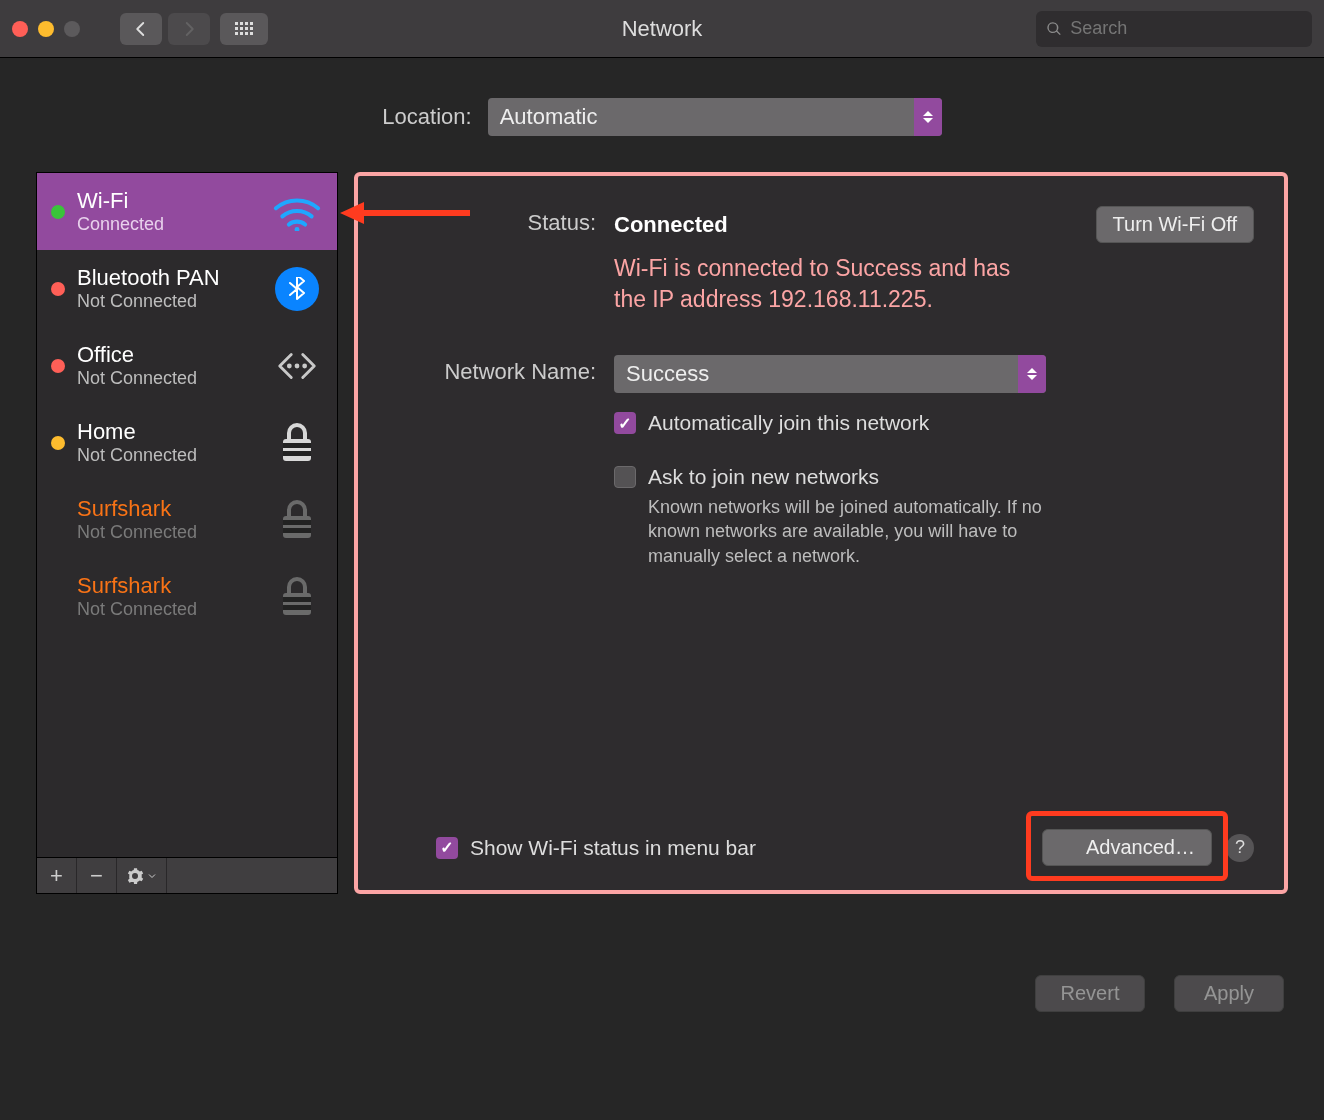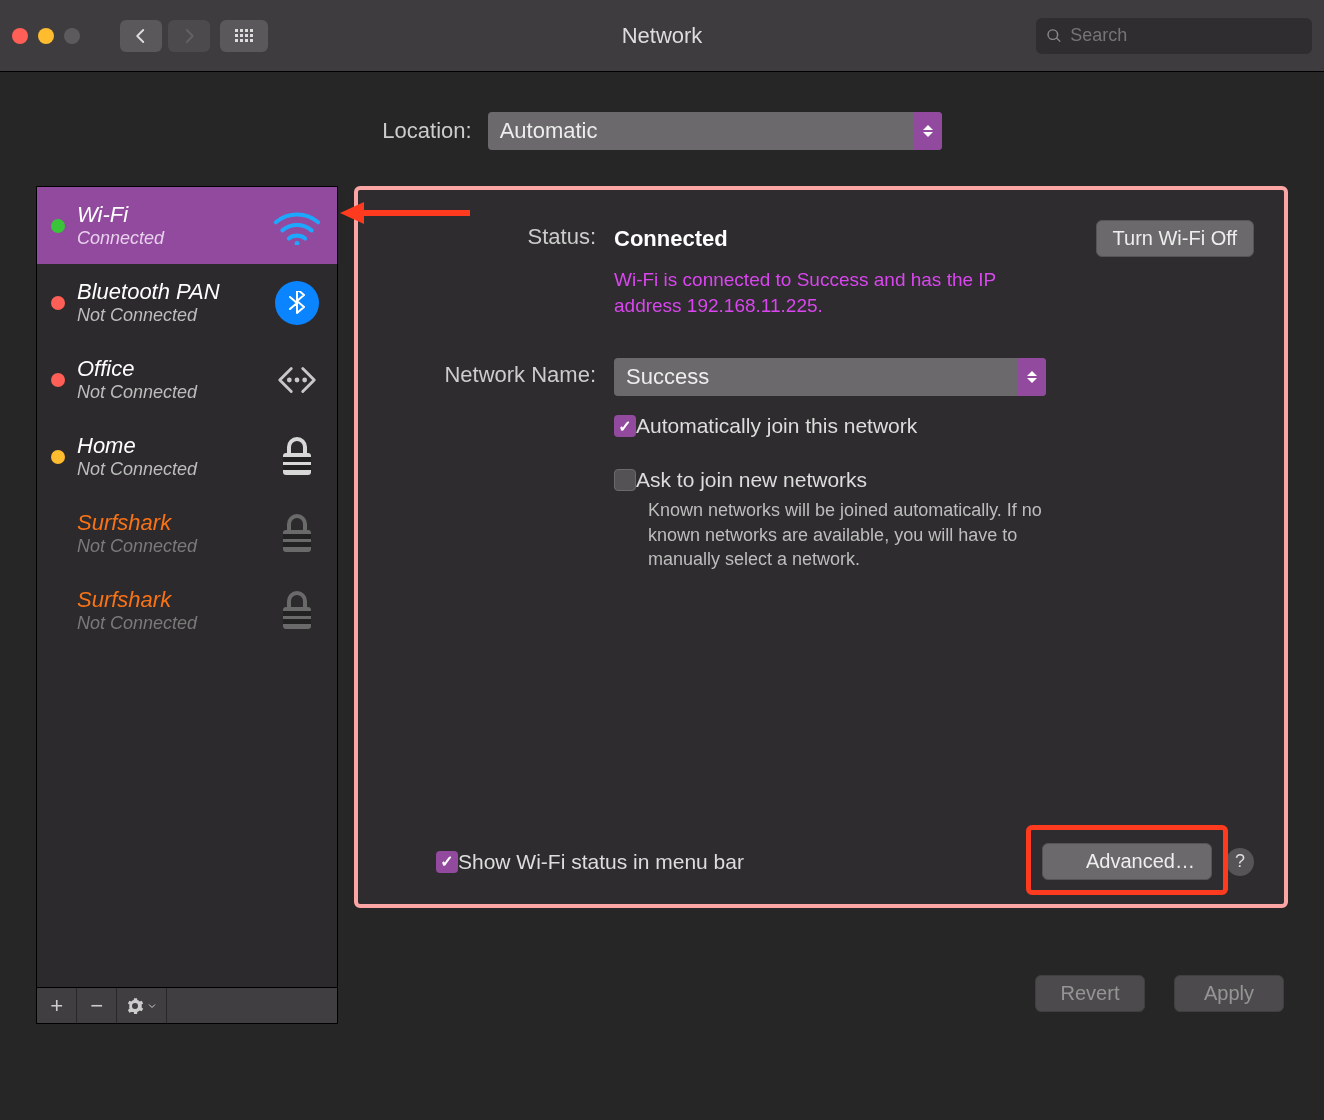--- a/index.html
+++ b/index.html
@@ -1,19 +1,19 @@
 <!DOCTYPE html>
 <html><head>
 <meta charset="utf-8">
 <style>
   * { box-sizing: border-box; margin: 0; padding: 0; font-family: -apple-system, "Helvetica Neue", Arial, sans-serif; }
   body { background:#262626; width:1324px; height:1120px; color:#ddd; font-size:20px; overflow:hidden; }
 
   
-  .titlebar { height:72px; background:#3e3c3e; display:flex; align-items:center; padding:0 12px; border-bottom:1px solid #000; position:relative; }
+  .titlebar { height:58px; background:#3e3c3e; display:flex; align-items:center; padding:0 12px; border-bottom:1px solid #000; position:relative; }
   .traffic { display:flex; gap:10px; align-items:center; }
   .dot { width:16px; height:16px; border-radius:50%; }
   .dot.red { background:#ff5f57; }
   .dot.yellow { background:#febc2e; }
   .dot.gray { background:#5c5a5c; }
   .navbtns { display:flex; gap:6px; margin-left:40px; }
   .navbtn { width:42px; height:32px; background:#5a585a; border-radius:6px; display:flex; align-items:center; justify-content:center; color:#aaa; font-size:20px; }
   .navbtn.disabled { opacity:.5; }
   .gridbtn { width:48px; height:32px; background:#5a585a; border-radius:6px; margin-left:10px; display:flex; align-items:center; justify-content:center; }
   .gridicon { display:grid; grid-template-columns:repeat(4,3px); grid-template-rows:repeat(3,3px); gap:2px; }
@@ -31,21 +31,21 @@
   .select.network { width:432px; }
   .select .cap { position:absolute; right:0; top:0; width:28px; height:100%; background:#924a9e; border-radius:0 4px 4px 0; display:flex; flex-direction:column; align-items:center; justify-content:center; gap:2px; }
   .cap .tri { width:0; height:0; border-left:5px solid transparent; border-right:5px solid transparent; }
   .cap .tri.up { border-bottom:5px solid #fff; }
   .cap .tri.down { border-top:5px solid #fff; }
 
   
   .main { display:flex; gap:16px; padding:0 36px; margin-top:36px; }
 
   
-  .sidebar { width:302px; background:#2c2a2c; border:1px solid #000; position:relative; height:838px;font-style:italic; }
+  .sidebar { width:302px; background:#2c2a2c; border:1px solid #000; position:relative; height:722px; }
   .sb-list { height:calc(100% - 36px); overflow:hidden; }
   .sb-item { display:flex; align-items:center; padding:10px 14px; gap:12px; height:77px; }
   .sb-item.selected { background:#924a9e; }
   .sb-status { width:14px; height:14px; border-radius:50%; flex-shrink:0; }
   .sb-status.green { background:#3ac43a; }
   .sb-status.red { background:#ff5f57; }
   .sb-status.yellow { background:#febc2e; }
   .sb-status.none { background:transparent; }
   .sb-text { flex:1; }
   .sb-name { font-size:22px; color:#fff; line-height:1.2; }
@@ -60,22 +60,22 @@
 
   
   .panel { flex:1; border:4px solid #fca5a5; border-radius:6px; padding:30px 30px 20px 30px; height:722px; position:relative; background:#2e2c2e; }
   .row { display:flex; align-items:flex-start; margin-bottom:22px; }
   .row-label { width:226px; text-align:right; padding-right:18px; font-size:22px; color:#ccc; padding-top:4px; }
   .row-content { flex:1; }
   .status-line { display:flex; align-items:center; gap:20px; }
   .status-val { font-size:22px; font-weight:600; color:#fff; }
   .btn { background:#6b696b; color:#eee; border-radius:6px; padding:6px 16px; font-size:20px; cursor:default; border:1px solid #555; }
   .btn.right { margin-left:auto; }
-  .status-desc { color:#d946ef; font-size:19px; margin-top:10px; max-width:430px; line-height:1.35; }
-  .check-row { display:flex; align-items:center; font-size:21px; color:#ddd; margin-top:18px; }
+  .status-desc { color:#fca5a5; font-size:23px; margin-top:10px; max-width:430px; line-height:1.35; }
+  .check-row { display:flex; align-items:center; gap:12px; font-size:21px; color:#ddd; margin-top:18px; }
   .check { width:22px; height:22px; border-radius:4px; display:flex; align-items:center; justify-content:center; }
   .check.on { background:#924a9e; }
   .check.off { background:#545254; border:1px solid #6b696b; }
   .check.on::after { content:"✓"; color:#fff; font-size:16px; font-weight:bold; }
   .hint { color:#bdbdbd; font-size:18px; margin-left:34px; margin-top:6px; max-width:420px; line-height:1.35; }
 
   .panel-footer { position:absolute; bottom:24px; left:30px; right:30px; display:flex; align-items:center;padding-left:48px; }
   .helpbtn { width:28px; height:28px; border-radius:50%; background:#565456; color:#ddd; display:flex; align-items:center; justify-content:center; font-size:18px; margin-left:14px; }
 
   

